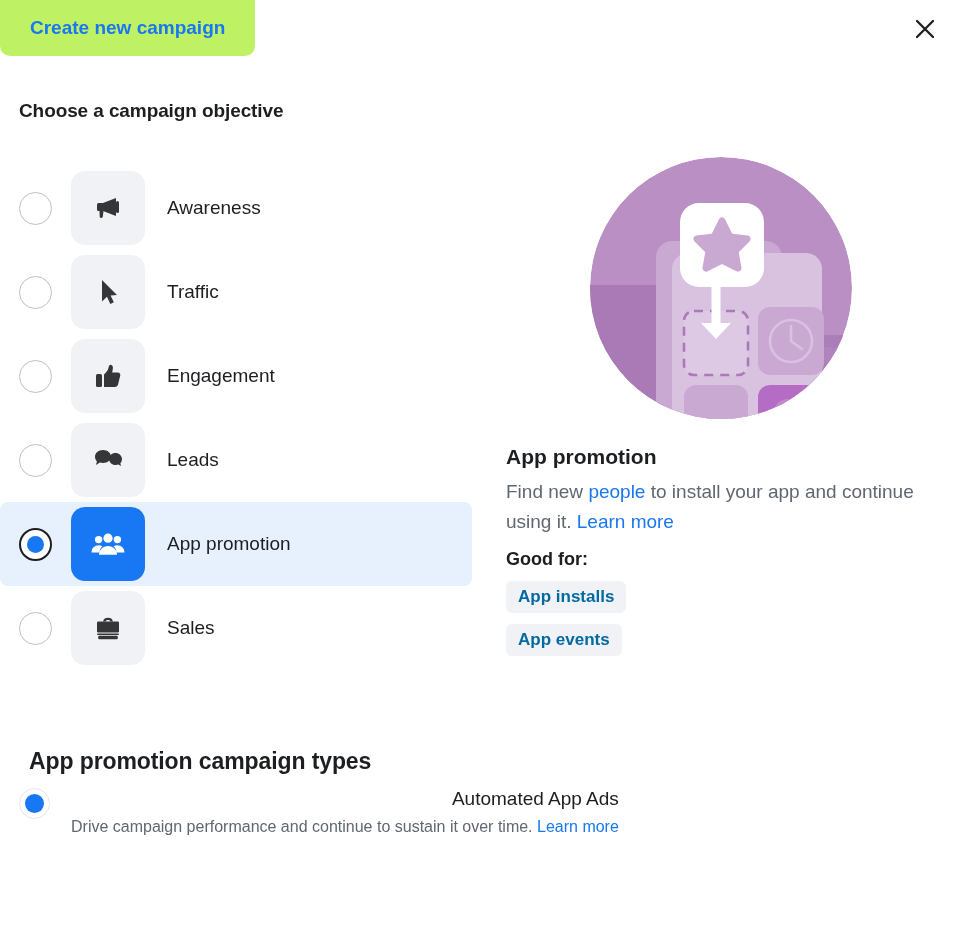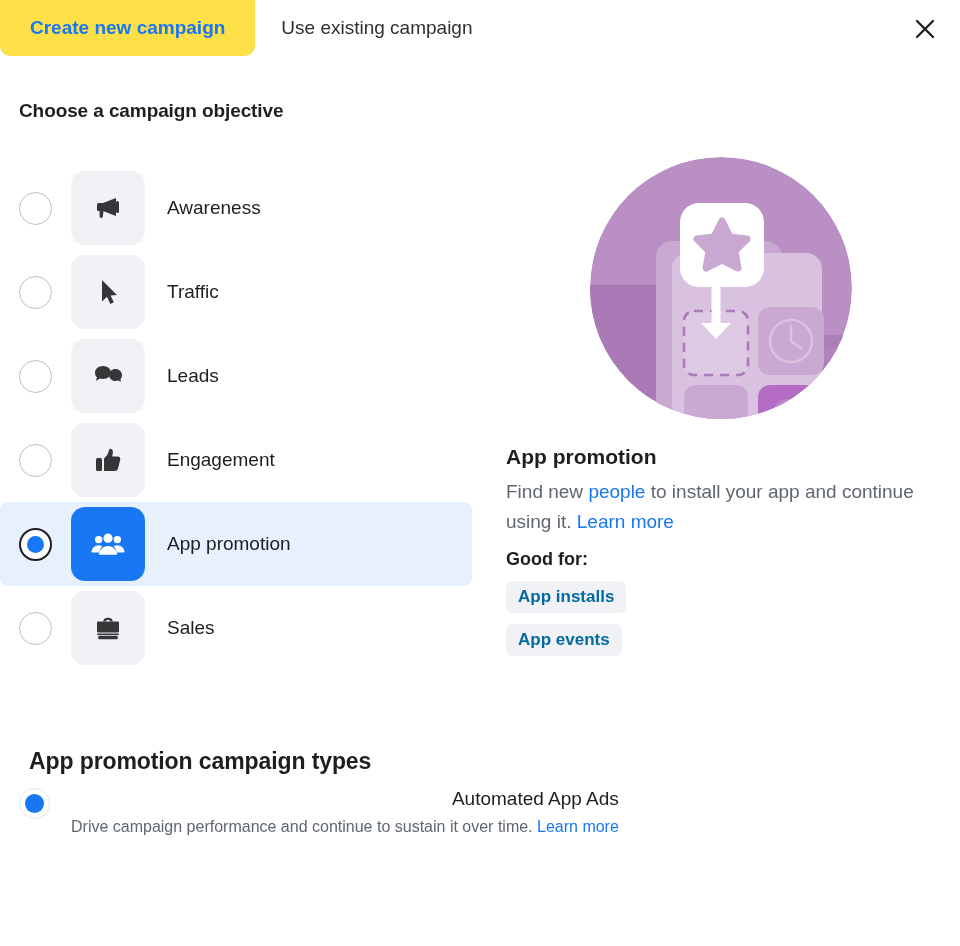--- a/index.html
+++ b/index.html
@@ -29,21 +29,21 @@
     height: 56px;
     display: flex;
     align-items: center;
     box-sizing: border-box;
     font-size: 19px;
     cursor: pointer;
     white-space: nowrap;
   }
   .tab-active {
     padding: 0 30px;
-    background: #fde047;
+    background: #bef264;
     color: #1877f2;
     font-weight: bold;
     border-radius: 0 0 10px 10px;
   }
   .tab-inactive {
     padding: 0 26px;
     color: #2f3033;
     font-weight: normal;
   }
   .close-btn {
@@ -229,23 +229,20 @@
   }
   .type-desc .link { font-size: 16px; }
 </style>
 </head>
 <body>
 
 <div class="tabbar">
   <div class="tab tab-active">
     <span>Create new campaign</span>
   </div>
-  <div class="tab tab-inactive">
-    <span>Use existing campaign</span>
-  </div>
 </div>
 
 <div class="close-btn">
   <svg width="22" height="22" viewBox="0 0 22 22">
     <path d="M3 3 L19 19 M19 3 L3 19" stroke="#1c1e21" stroke-width="2.3" stroke-linecap="round" fill="none"></path>
   </svg>
 </div>
 
 <div class="heading" id="objective-heading">Choose a campaign objective</div>
 
@@ -271,36 +268,36 @@
         <path d="M12 6 L12 27.5 L17 22.8 L20.3 30 L23.8 28.3 L20.6 21.4 L27 21 Z" fill="#343638"></path>
       </svg>
     </div>
     <div class="obj-label">Traffic</div>
   </div>
 
   <div class="obj-row">
     <div class="radio"></div>
     <div class="tile">
       <svg width="36" height="36" viewBox="0 0 36 36">
+        <rect x="6" y="16" width="6" height="13" rx="1.5" fill="#343638"></rect>
+        <path d="M14 16.5 C16 14.5 18.2 12 18.6 9.4 C18.9 7.6 19.8 6.5 21.2 6.9 C22.6 7.3 23.2 8.8 22.8 11 L22.2 14.6 L27.8 14.6 C29.6 14.6 30.7 16 30.2 17.7 L28.1 26.2 C27.7 27.9 26.4 29 24.8 29 L14 29 Z" fill="#343638"></path>
+      </svg>
+    </div>
+    <div class="obj-label">Engagement</div>
+  </div>
+
+  <div class="obj-row">
+    <div class="radio"></div>
+    <div class="tile">
+      <svg width="36" height="36" viewBox="0 0 36 36">
         <path d="M19 17 C19 20.3 22 23 25.6 23 C26.6 23 27.5 22.85 28.3 22.58 L31 24 L30.3 21.3 C31.4 20.2 32 18.7 32 17 C32 13.7 29 11 25.4 11 C21.9 11 19 13.7 19 17 Z" fill="#343638"></path>
         <path d="M5 14.5 C5 10.9 8.6 8 13 8 C17.4 8 21 10.9 21 14.5 C21 18.1 17.4 21 13 21 C11.9 21 10.85 20.83 9.9 20.52 L6 23 L6.9 19.45 C5.7 18.1 5 16.4 5 14.5 Z" fill="#343638"></path>
       </svg>
     </div>
     <div class="obj-label">Leads</div>
-  </div>
-
-  <div class="obj-row">
-    <div class="radio"></div>
-    <div class="tile">
-      <svg width="36" height="36" viewBox="0 0 36 36">
-        <rect x="6" y="16" width="6" height="13" rx="1.5" fill="#343638"></rect>
-        <path d="M14 16.5 C16 14.5 18.2 12 18.6 9.4 C18.9 7.6 19.8 6.5 21.2 6.9 C22.6 7.3 23.2 8.8 22.8 11 L22.2 14.6 L27.8 14.6 C29.6 14.6 30.7 16 30.2 17.7 L28.1 26.2 C27.7 27.9 26.4 29 24.8 29 L14 29 Z" fill="#343638"></path>
-      </svg>
-    </div>
-    <div class="obj-label">Engagement</div>
   </div>
 
   <div class="obj-row selected">
     <div class="radio checked"></div>
     <div class="tile tile-active">
       <svg width="38" height="38" viewBox="0 0 38 38">
         <circle cx="19" cy="13.2" r="4.6" fill="#ffffff"></circle>
         <circle cx="9.6" cy="14.6" r="3.7" fill="#ffffff"></circle>
         <circle cx="28.4" cy="14.6" r="3.7" fill="#ffffff"></circle>
         <path d="M2.5 27.5 C2.5 23.2 5.8 20.2 9.6 20.2 C11 20.2 12.3 20.6 13.4 21.3 C11.6 22.8 10.6 25 10.6 27.5 Z" fill="#ffffff"></path>

